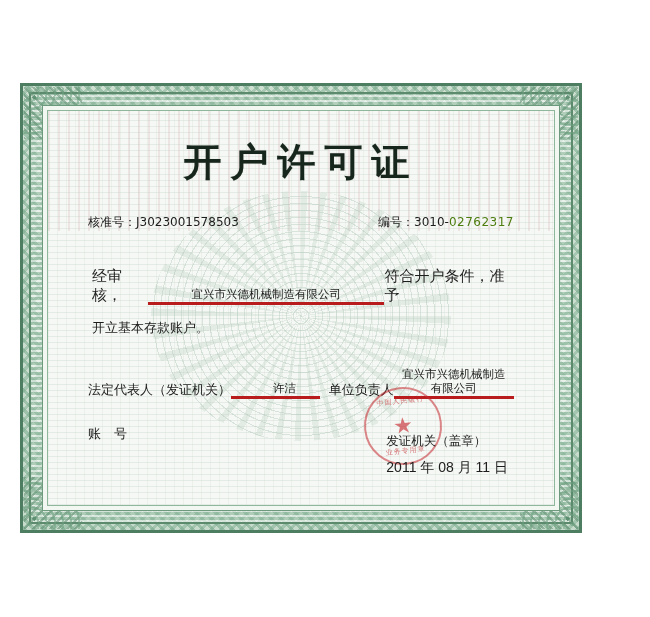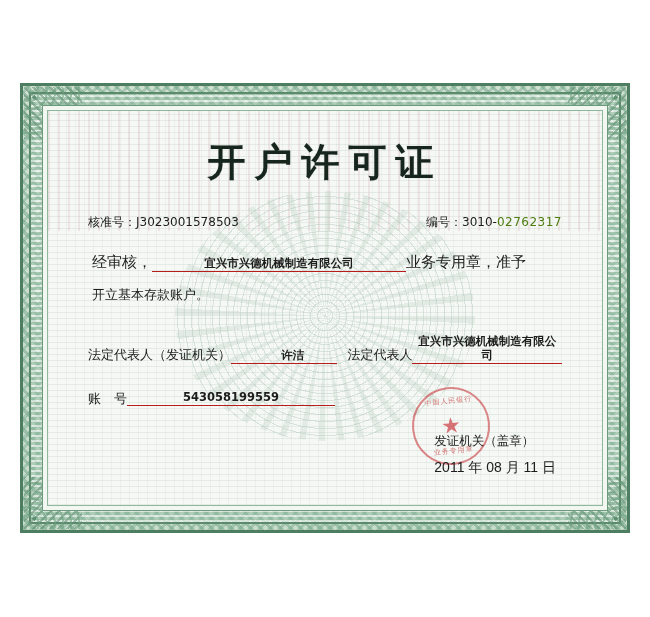--- a/index.html
+++ b/index.html
@@ -12,21 +12,21 @@
     height: 617px;
     font-family: "Liberation Sans", sans-serif;
     overflow: hidden;
   }
 
   
   .certificate {
     position: absolute;
     left: 20px;
     top: 83px;
-    width: 610px;
+    width: 562px;
     height: 450px;
     background: #eef3ee;
     box-sizing: border-box;
   }
 
   
   .border-outer {
     position: absolute;
     inset: 0;
     border: 3px solid #4e7e62;
@@ -151,58 +151,58 @@
   .row-approval {
     margin-top: 26px;
     padding: 0 14px;
     justify-content: space-between;
   }
   .label { white-space: nowrap; }
   .value { white-space: nowrap; }
   .num-red { color: #4d7c0f; letter-spacing: 0.5px; }
 
   .row-body1 {
-    margin-top: 22px;
+    margin-top: 36px;
     padding: 0 18px;
     font-size: 15px;
   }
   .row-body2 {
     margin-top: 14px;
     padding: 0 18px;
     font-size: 13px;
   }
 
   .fill {
     display: inline-block;
-    border-bottom: 1px solid #b91c1c;
+    border-bottom: 3px solid #b91c1c;
     text-align: center;
     font-size: 11.5px;
     padding: 0 4px 1px 4px;
     line-height: 14px;
     vertical-align: baseline;
-    font-weight: bold;
   }
   .fill-company { width: 246px; }
   .fill-rep { width: 118px; padding-left: 22px; }
   .fill-bank { width: 210px; }
   .fill-account { width: 200px; }
 
   .row-rep {
     margin-top: 30px;
     padding: 0 14px;
     font-size: 13px;
     align-items: flex-end;
   }
   .gap { width: 16px; }
 
   .row-account {
     margin-top: 26px;
     padding: 0 14px;
     font-size: 13px;
     align-items: flex-start;
+    flex-direction: column;
   }
 
   .issuer-block {
     position: absolute;
     right: 46px;
     bottom: 25px;
     text-align: left;
     font-size: 12.5px;
     line-height: 26px;
   }
@@ -270,38 +270,37 @@
           <span class="label">核准号：</span><span class="value">J3023001578503</span>
         </div>
         <div>
           <span class="label">编号：</span><span class="value">3010-</span><span class="value num-red">02762317</span>
         </div>
       </div>
 
       <div class="row row-body1">
         <span>经审核，</span>
         <span class="fill fill-company">宜兴市兴德机械制造有限公司</span>
-        <span>业务专用章，准予</span>
+        <span>符合开户条件，准予</span>
       </div>
 
       <div class="row row-body2">
         <span>开立基本存款账户。</span>
       </div>
 
       <div class="row row-rep">
         <span class="label">法定代表人（发证机关）</span>
         <span class="fill fill-rep">许洁</span>
         <span class="gap"></span>
-        <span class="label">法定代表人</span>
+        <span class="label">单位负责人</span>
         <span class="fill fill-bank">宜兴市兴德机械制造有限公司</span>
       </div>
 
       <div class="row row-account">
         <span class="label">账　号</span>
-        <span class="fill fill-account">543058199559</span>
       </div>
 
       <div class="seal">
         <div class="seal-top">中国人民银行</div>
         <div class="seal-star">★</div>
         <div class="seal-bottom">业务专用章</div>
       </div>
 
       <div class="issuer-block">
         <div>发证机关（盖章）</div>

